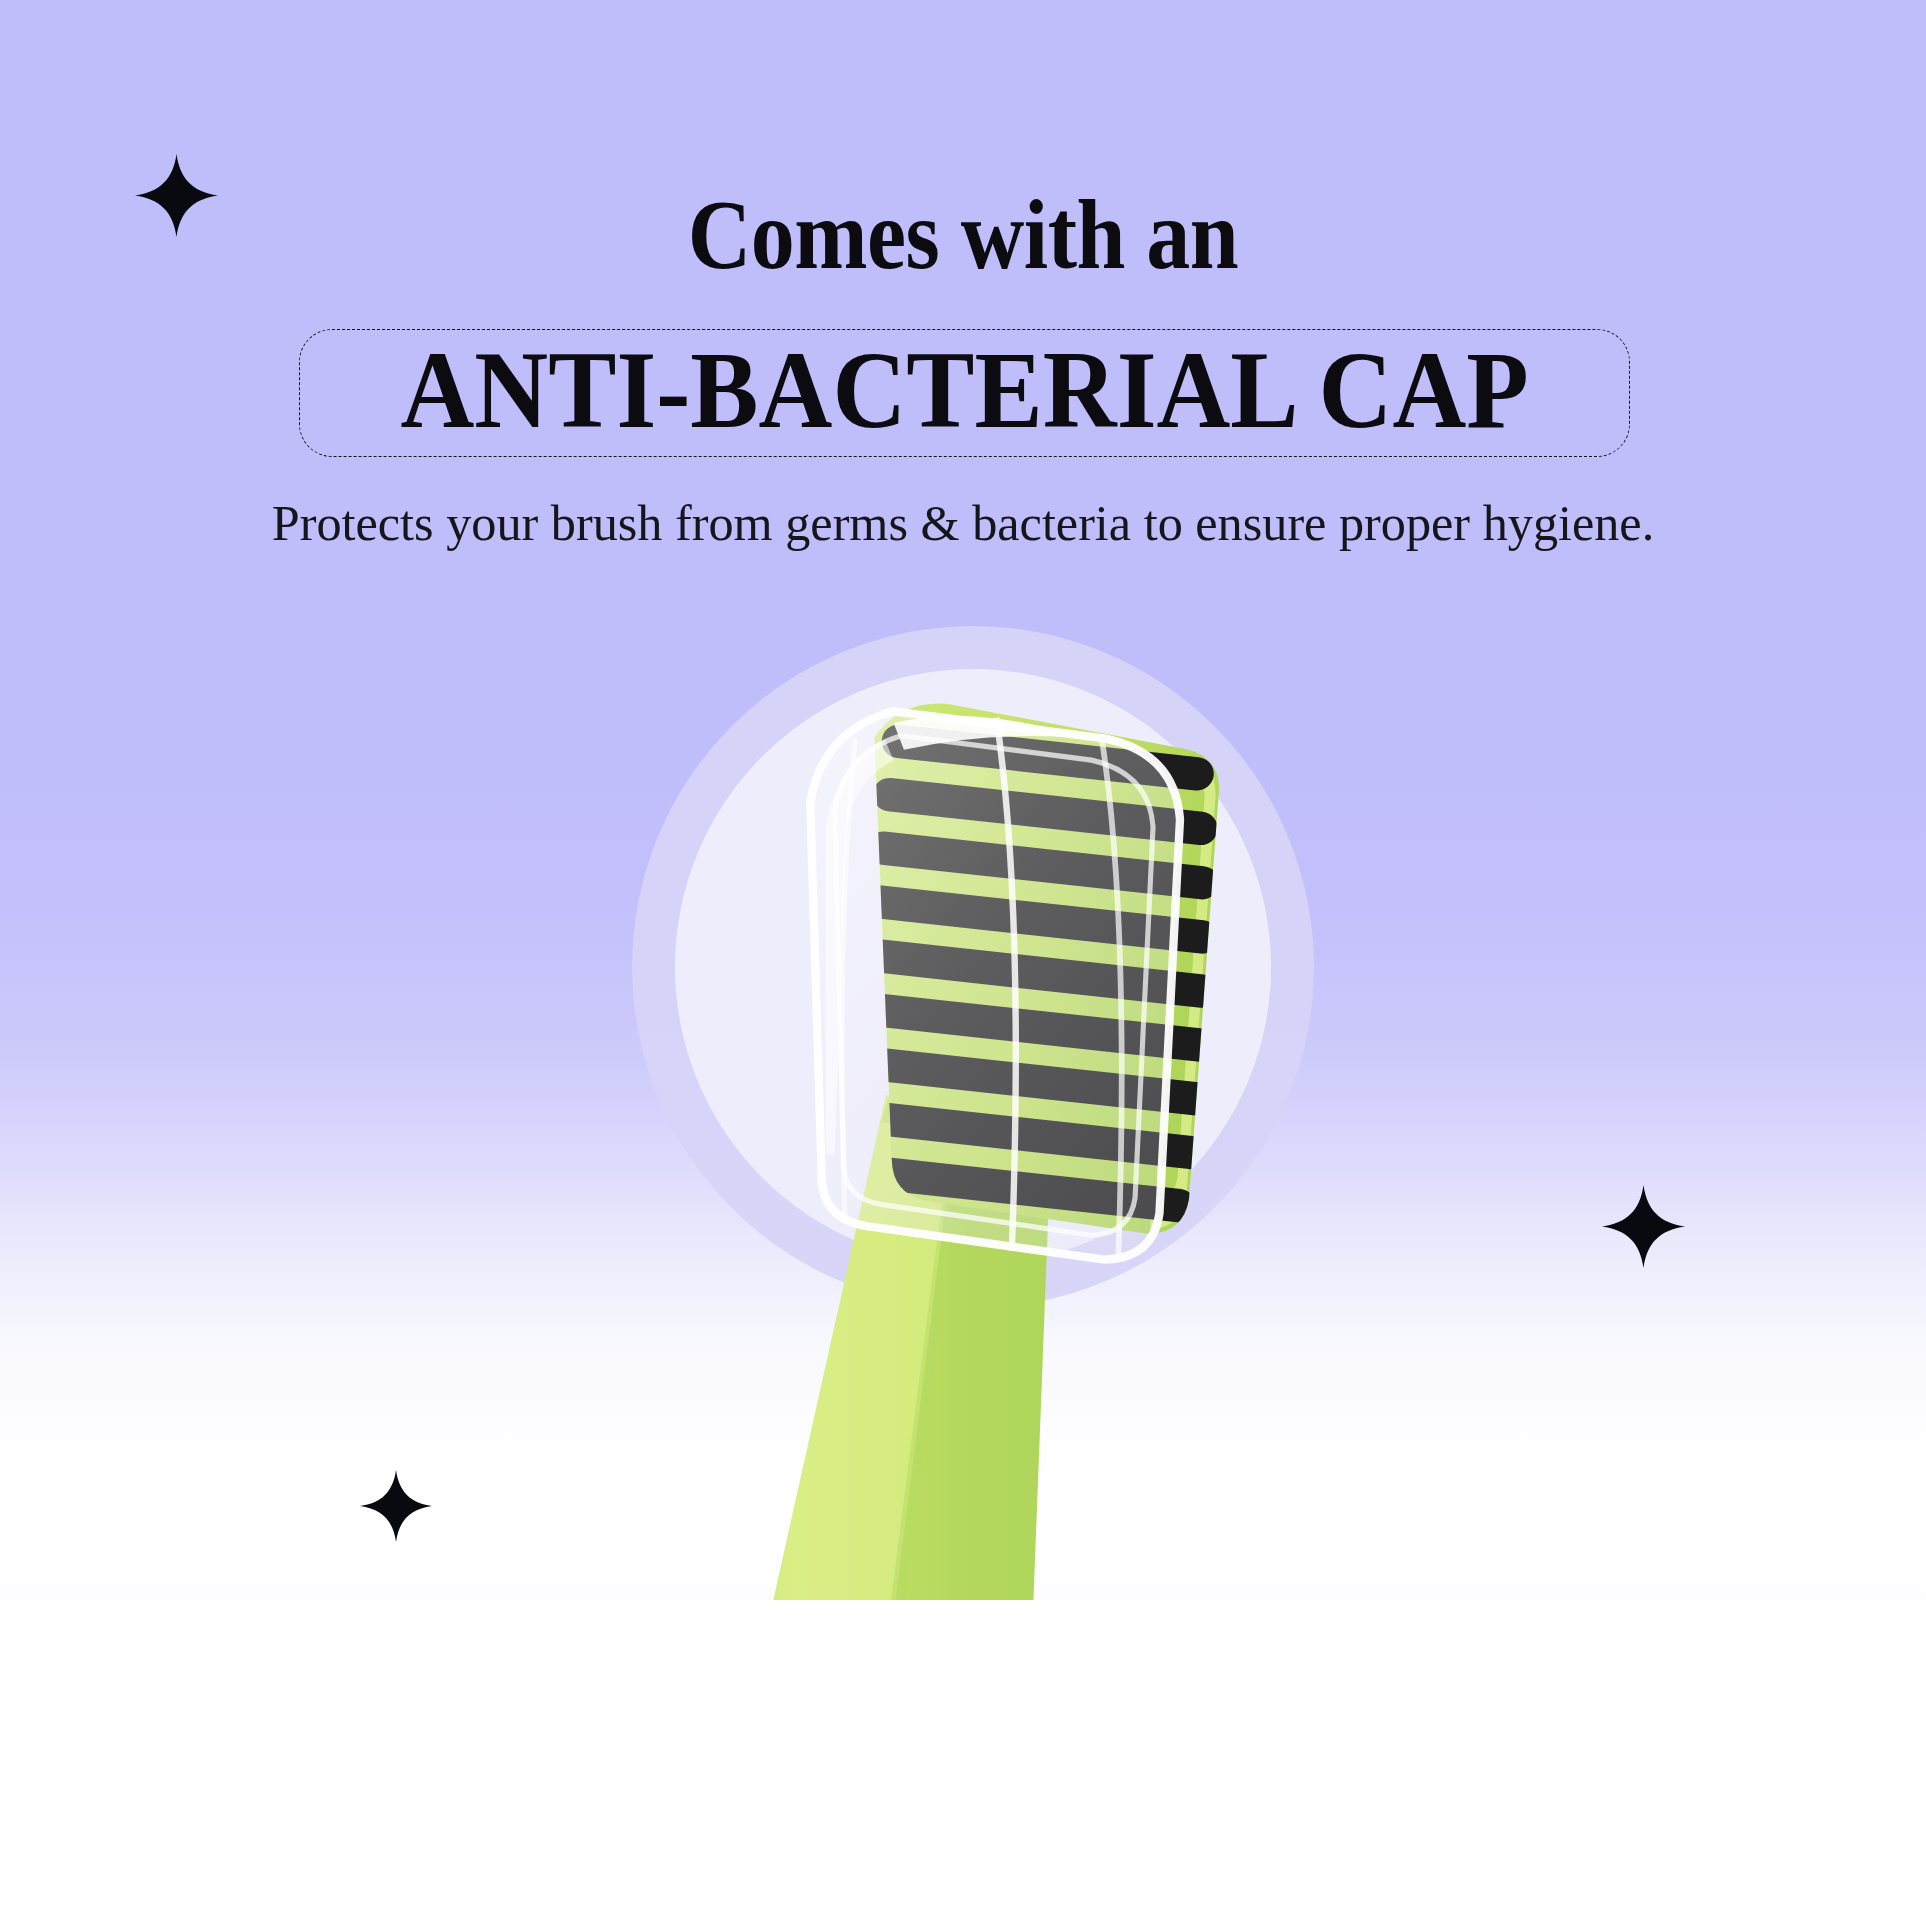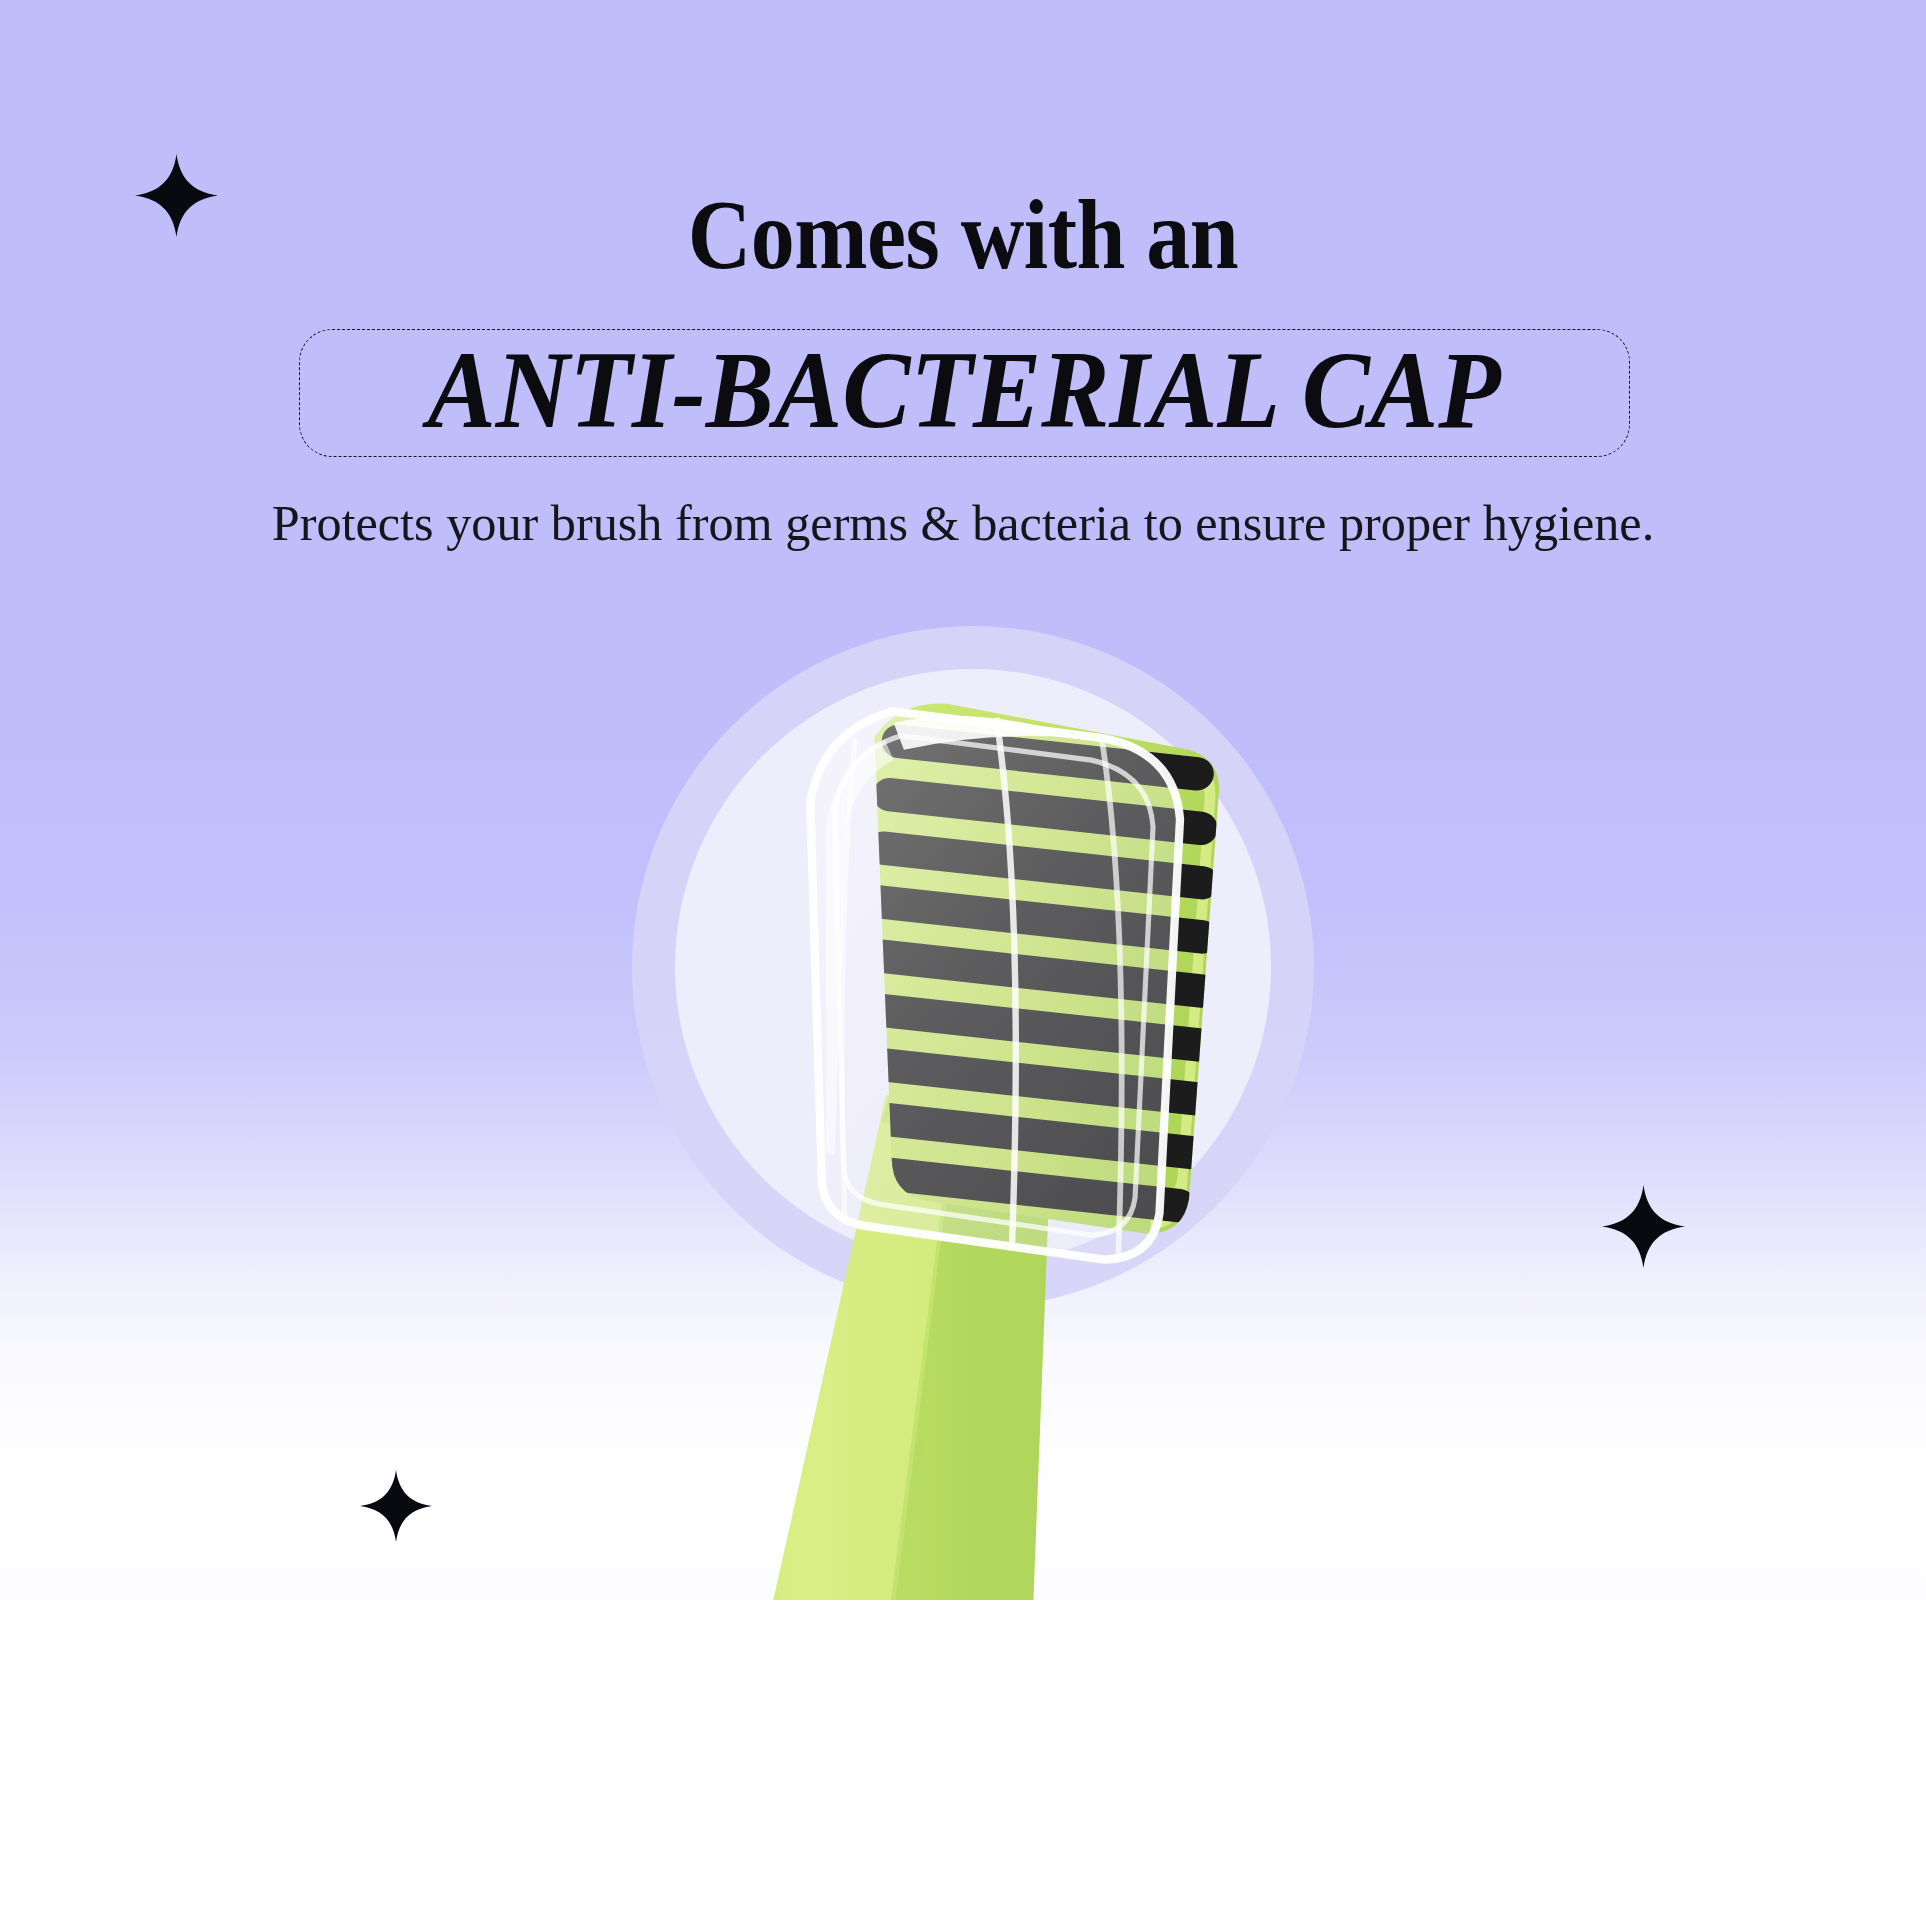--- a/index.html
+++ b/index.html
@@ -68,21 +68,20 @@
     left: 299px;
     top: 329px;
     width: 1331px;
     height: 128px;
     box-sizing: border-box;
     border: 1.9px dashed #14141c;
     border-radius: 33px;
     display: flex;
     align-items: center;
     justify-content: center;
-    font-style: italic;
   }
   .badge-text {
     font-size: 110px;
     line-height: 1;
     font-weight: 700;
     color: #0b0b10;
     letter-spacing: 0px;
     transform: scaleX(0.93) translateY(-2.6px);
     white-space: nowrap;
   }

